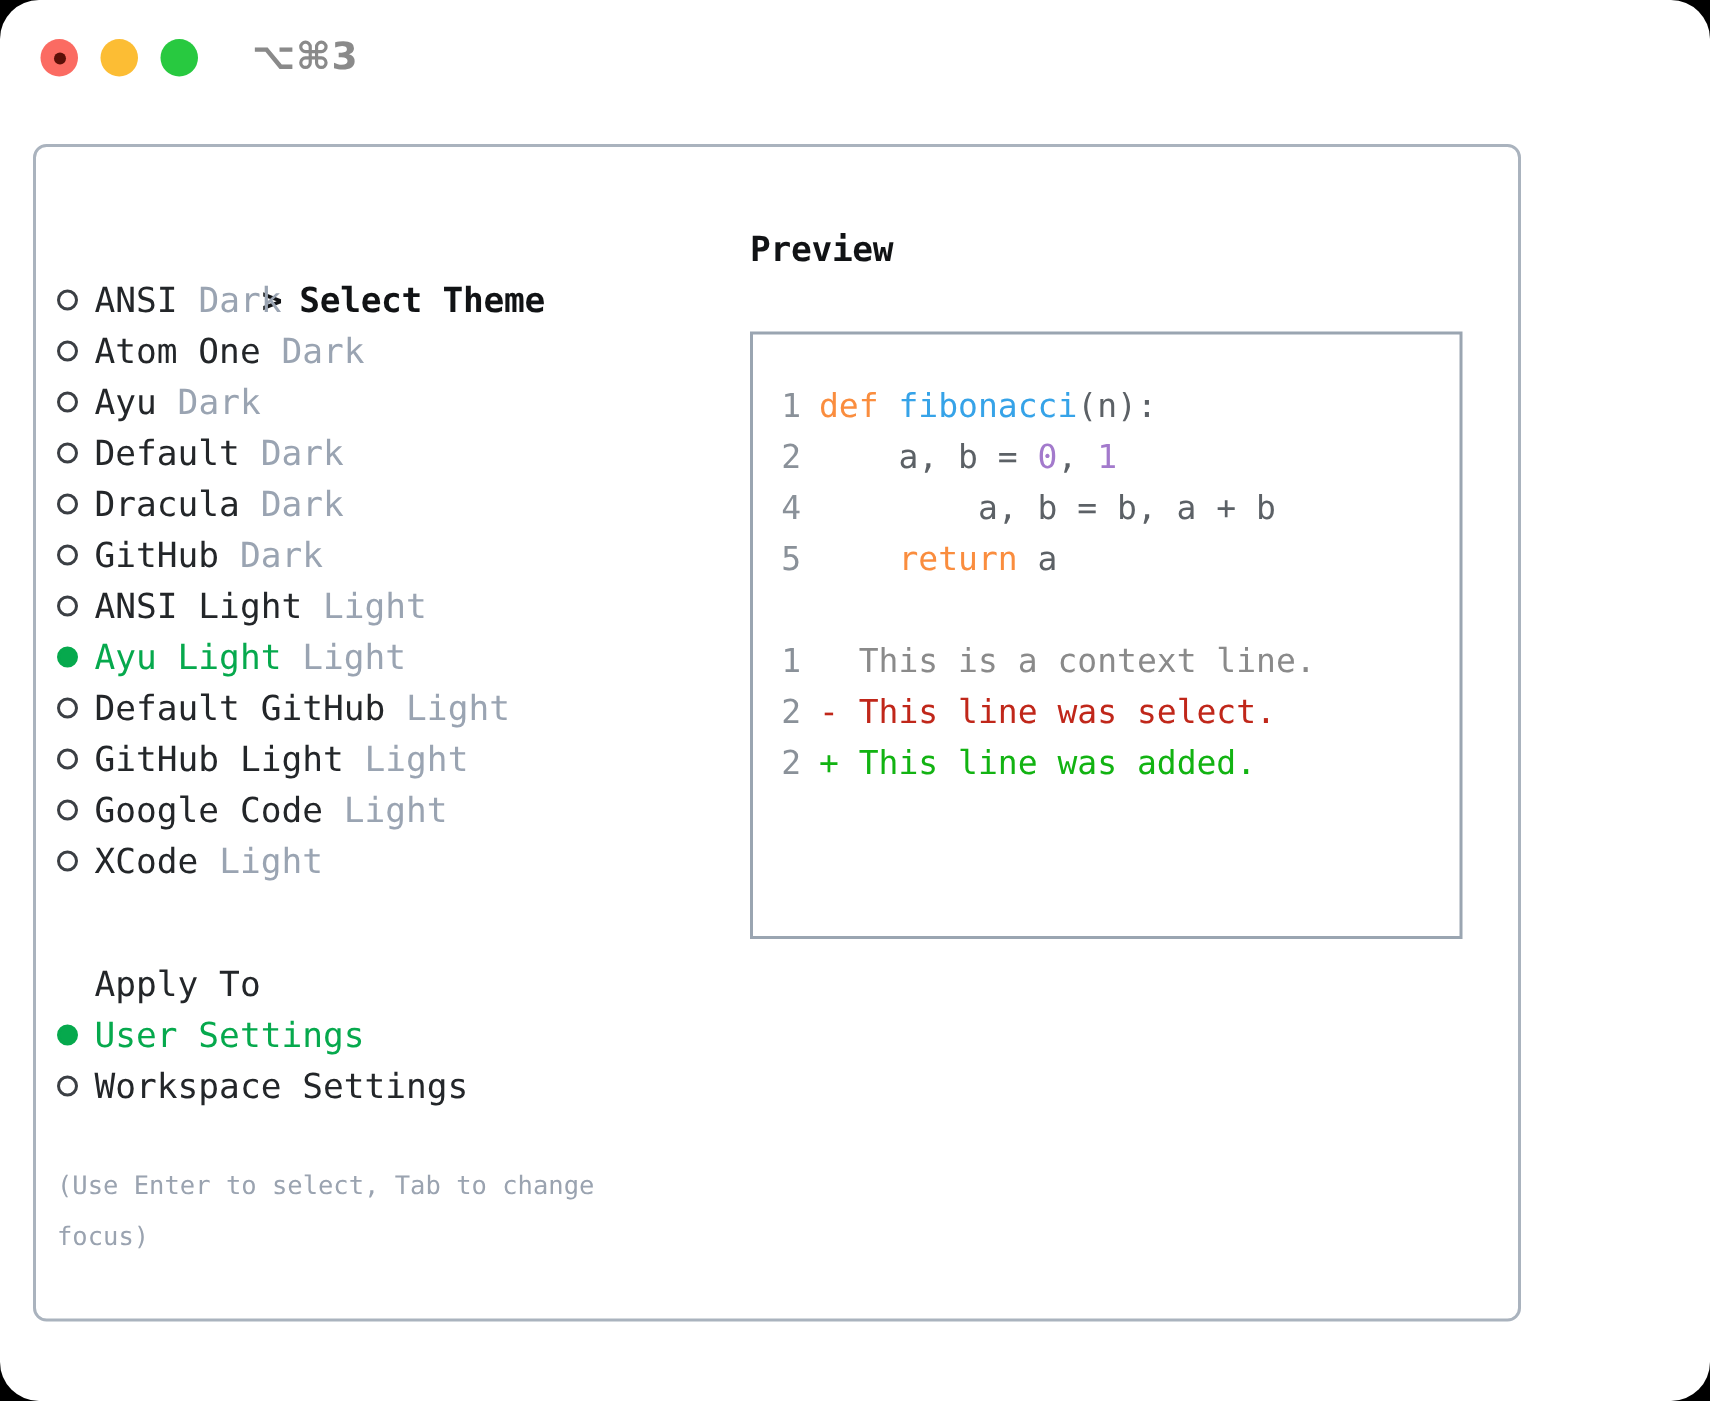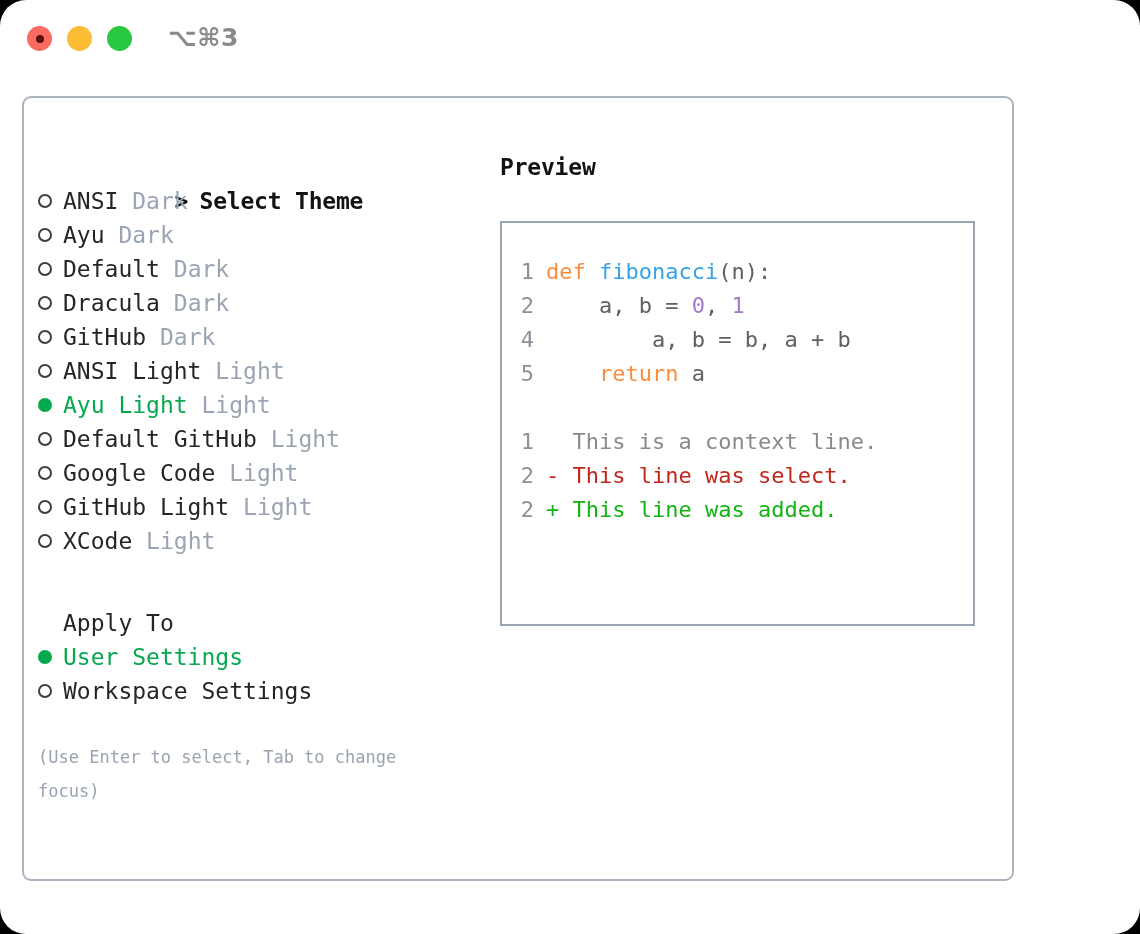--- a/index.html
+++ b/index.html
@@ -228,29 +228,30 @@
     <div class="columns">
 
       <div class="left-col">
 
         <div class="row header">
           <span class="marker">&gt; </span><span>Select Theme</span>
         </div>
 
         <div id="theme-list">
             <div class="row"><span class="marker"><span class="bullet-dot off"></span></span><span class="name">ANSI</span><span> </span><span class="kind">Dark</span></div>
+            <div class="row"><span class="marker"><span class="bullet-dot off"></span></span><span class="name">Atom One</span><span> </span><span class="kind">Dark</span></div>
             <div class="row"><span class="marker"><span class="bullet-dot off"></span></span><span class="name">Ayu</span><span> </span><span class="kind">Dark</span></div>
             <div class="row"><span class="marker"><span class="bullet-dot off"></span></span><span class="name">Default</span><span> </span><span class="kind">Dark</span></div>
             <div class="row"><span class="marker"><span class="bullet-dot off"></span></span><span class="name">Dracula</span><span> </span><span class="kind">Dark</span></div>
             <div class="row"><span class="marker"><span class="bullet-dot off"></span></span><span class="name">GitHub</span><span> </span><span class="kind">Dark</span></div>
             <div class="row"><span class="marker"><span class="bullet-dot off"></span></span><span class="name">ANSI Light</span><span> </span><span class="kind">Light</span></div>
             <div class="row selected"><span class="marker"><span class="bullet-dot on"></span></span><span class="name">Ayu Light</span><span> </span><span class="kind">Light</span></div>
             <div class="row"><span class="marker"><span class="bullet-dot off"></span></span><span class="name">Default GitHub</span><span> </span><span class="kind">Light</span></div>
+            <div class="row"><span class="marker"><span class="bullet-dot off"></span></span><span class="name">GitHub Light</span><span> </span><span class="kind">Light</span></div>
             <div class="row"><span class="marker"><span class="bullet-dot off"></span></span><span class="name">Google Code</span><span> </span><span class="kind">Light</span></div>
-            <div class="row"><span class="marker"><span class="bullet-dot off"></span></span><span class="name">GitHub Light</span><span> </span><span class="kind">Light</span></div>
             <div class="row"><span class="marker"><span class="bullet-dot off"></span></span><span class="name">XCode</span><span> </span><span class="kind">Light</span></div>
           </div>
 
         <div class="spacer-lg"></div>
 
         <div class="section-head">Apply To</div>
 
         <div id="apply-list">
             <div class="row selected"><span class="marker"><span class="bullet-dot on"></span></span><span class="name">User Settings</span></div>
             <div class="row"><span class="marker"><span class="bullet-dot off"></span></span><span class="name">Workspace Settings</span></div>

